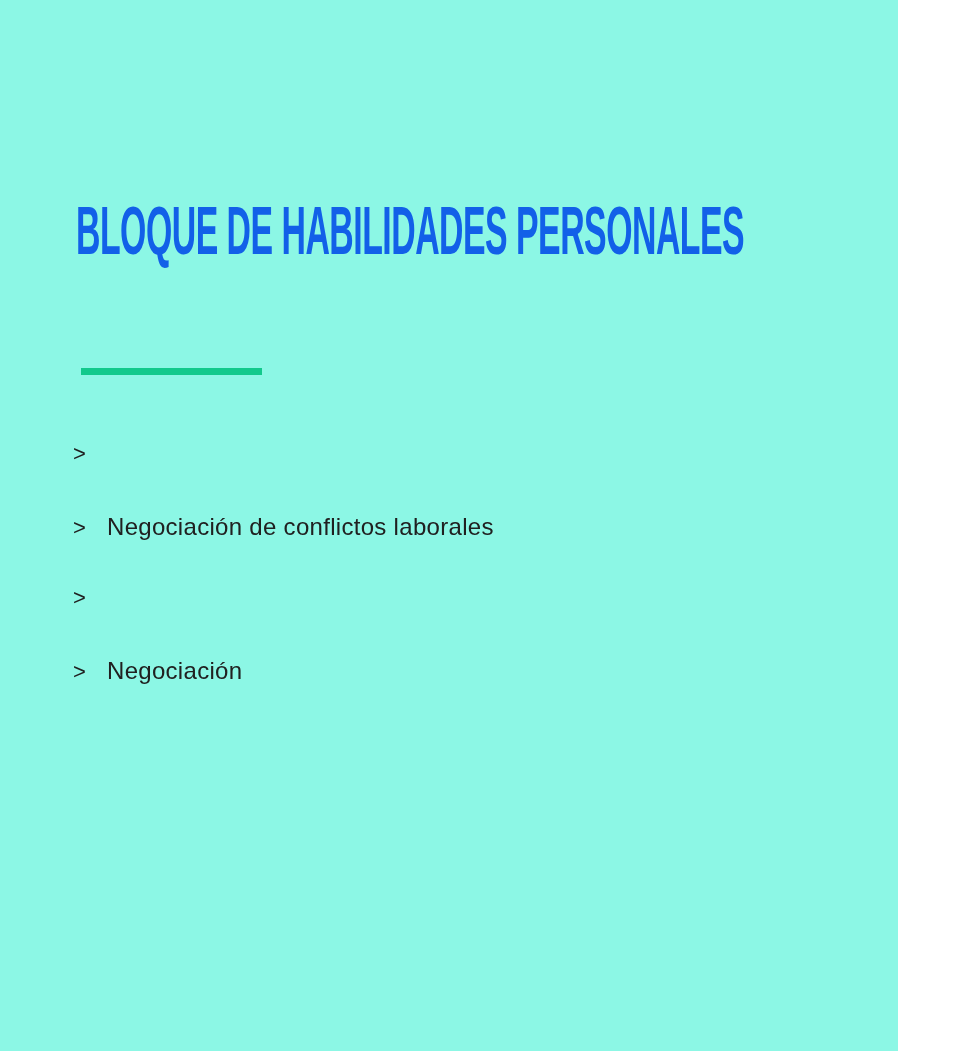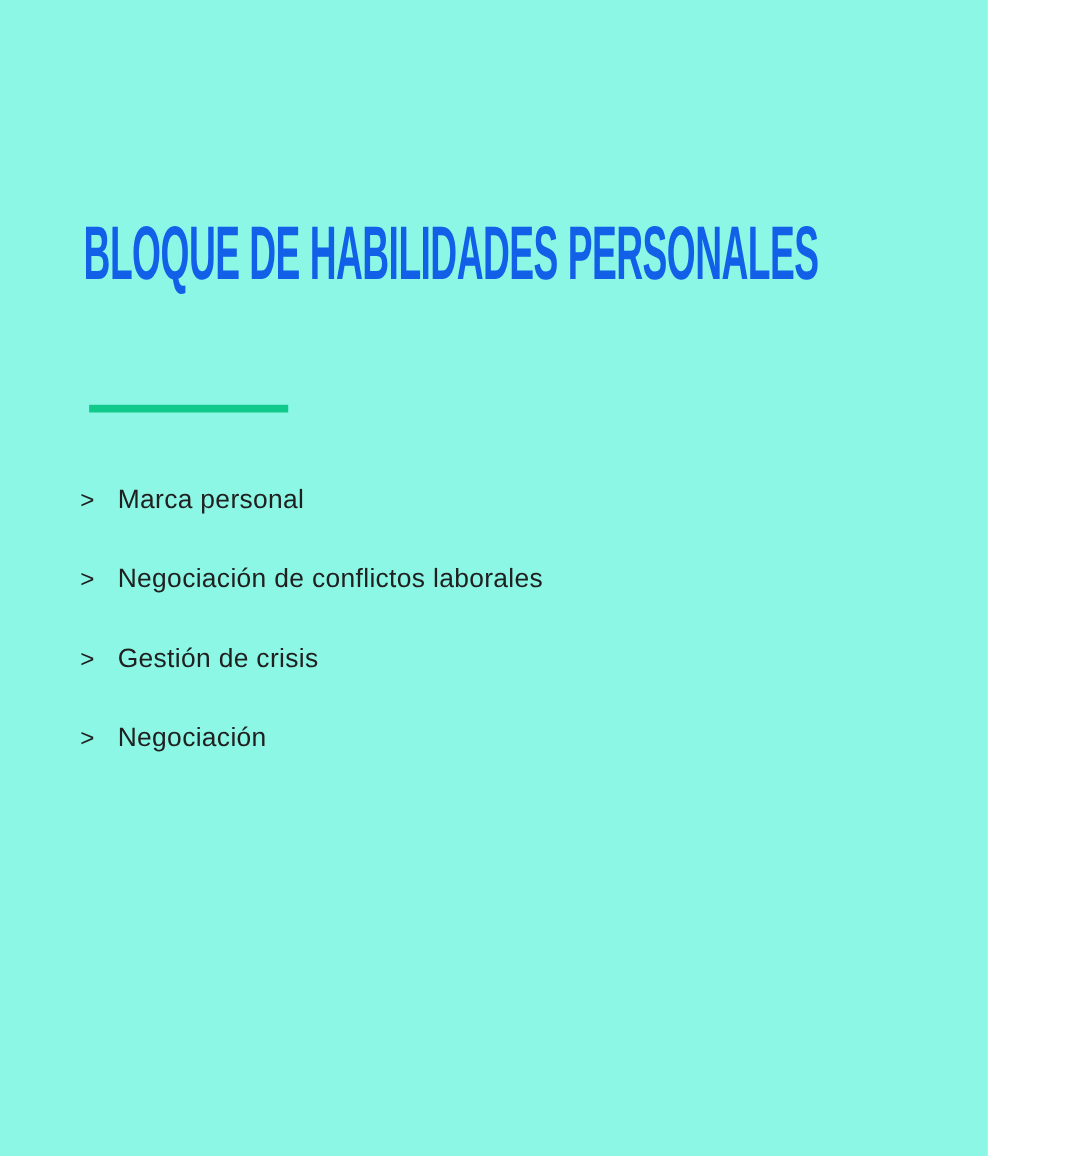--- a/index.html
+++ b/index.html
@@ -75,31 +75,29 @@
 <div class="slide">
 
   <h1 class="slide-title">BLOQUE DE HABILIDADES PERSONALES</h1>
 
   <div class="accent-line"></div>
 
   <ul class="topic-list">
 
     <li class="topic-item">
       <span class="topic-bullet">&gt;</span>
-      <span class="topic-label">Marca personal</span>
     </li>
 
     <li class="topic-item">
       <span class="topic-bullet">&gt;</span>
       <span class="topic-label">Negociación de conflictos laborales</span>
     </li>
 
     <li class="topic-item">
       <span class="topic-bullet">&gt;</span>
-      <span class="topic-label">Gestión de crisis</span>
     </li>
 
     <li class="topic-item">
       <span class="topic-bullet">&gt;</span>
       <span class="topic-label">Negociación</span>
     </li>
 
   </ul>
 
 </div>

